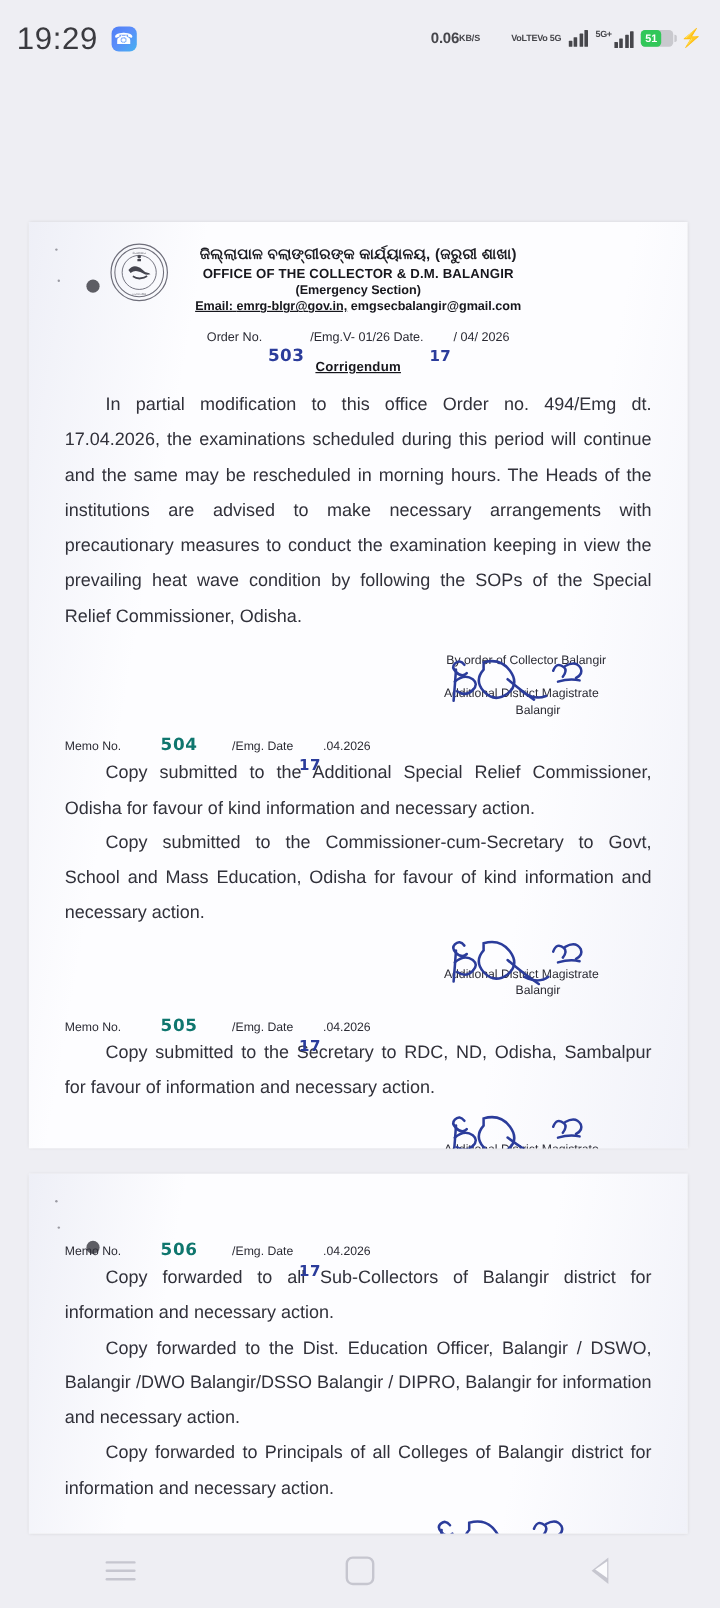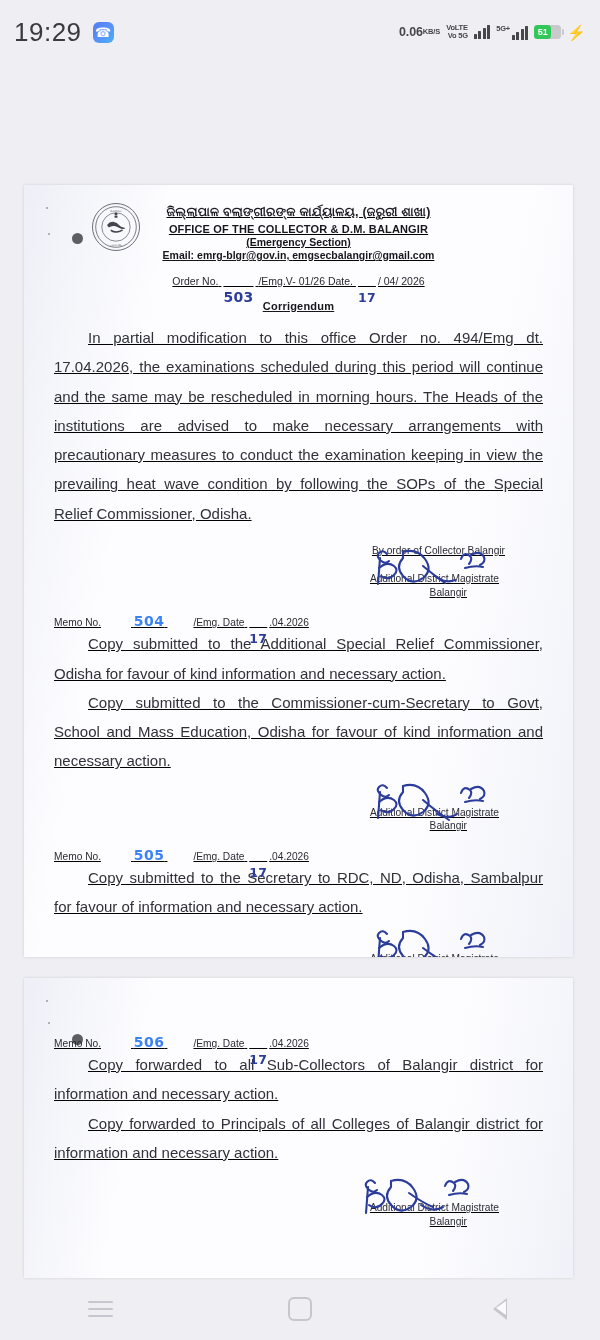--- a/index.html
+++ b/index.html
@@ -27,21 +27,21 @@
   .sb-appicon::after{
     content:"\260E"; position:absolute; inset:0;
     color:#fff; font-size:13px; line-height:21px; text-align:center;
   }
   .sb-right{ display:flex; align-items:center; gap:6px; }
 
   .sb-net{ display:flex; flex-direction:row; align-items:center; line-height:1; }
   .sb-net-top{ font-size:12.5px; color:#46464b; font-weight:600; letter-spacing:-.2px; }
   .sb-net-bot{ font-size:7.5px; color:#46464b; font-weight:600; letter-spacing:-.1px; }
 
-  .sb-volte{ display:flex; flex-direction:column; align-items:flex-end; line-height:1.08; }
+  .sb-volte{ display:flex; flex-direction:row; align-items:flex-end; line-height:1.08;margin-left:20px; }
   .sb-volte span{ font-size:7.5px; color:#46464b; font-weight:700; letter-spacing:-.2px; }
 
   .bars{ display:flex; align-items:flex-end; gap:1.5px; height:14px; }
   .bars i{ width:3px; background:#46464b; border-radius:.5px; display:block; }
   .bars i:nth-child(1){ height:5px; }
   .bars i:nth-child(2){ height:8px; }
   .bars i:nth-child(3){ height:11px; }
   .bars i:nth-child(4){ height:14px; }
 
   .sb-5g{ display:flex; align-items:flex-end; gap:2px; }
@@ -76,21 +76,21 @@
   }
   #page1{ top:185px; height:772px; }
   #page2{ top:978px; height:300px; }
 
   .punch{
     position:absolute; width:11px; height:11px; border-radius:50%;
     background:#5d5d64;
   }
   .speck{ position:absolute; width:2px; height:2px; border-radius:50%; background:#9a9aa2; }
 
-  .sheet{ position:relative; padding:0 30px; z-index:2;text-decoration:underline; }
+  .sheet{ position:relative; padding:0 30px; z-index:2; }
 
   
   .letterhead{ position:relative; padding-top:20px; text-align:center; }
   .emblem{
     position:absolute; left:38px; top:18px;
     width:48px; height:48px; border-radius:50%;
     border:1.3px solid #6e6e7a;
     display:flex; align-items:center; justify-content:center;
     overflow:hidden;
   }
@@ -142,21 +142,21 @@
     width:150px; height:52px; pointer-events:none;
   }
   .scrawl svg{ display:block; overflow:visible; }
 
   
   .memo{
     margin-top:14px; font-size:10.2px; color:#2b2b34;
   }
   .memo .lbl{ margin-right:30px; }
   .memo .num{
-    color:#3b82f6; font-weight:700; font-size:14px;
+    color:#0f766e; font-weight:700; font-size:14px;
     font-family:"DejaVu Sans", sans-serif; letter-spacing:.5px;
   }
   .memo .tail{ margin-left:26px; }
 
   
   .navbar{
     position:absolute; left:0; bottom:0; width:600px; height:62px;
     display:flex; align-items:center; justify-content:space-around;
   }
   .navbtn{
@@ -346,20 +346,21 @@
   <div class="speck" style="left:24px;top:44px;"></div>
 
   <div class="sheet" style="padding-top:56px;">
     <div class="memo" style="margin-top:0;">
       <span class="lbl">Memo No.</span>
       <span class="num">506</span>
       <span class="tail">/Emg. Date</span>
       <span class="hand sm">17</span><span>.04.2026</span>
     </div>
     <div class="para sub">Copy forwarded to all Sub-Collectors of Balangir district for information and necessary action.</div>
+    <div class="para sub">Copy forwarded to the Dist. Education Officer, Balangir / DSWO, Balangir /DWO Balangir/DSSO Balangir / DIPRO, Balangir for information and necessary action.</div>
     <div class="para sub">Copy forwarded to Principals of all Colleges of Balangir district for information and necessary action.</div>
 
     <div class="sigblock" style="margin-top:34px;">
       <div class="scrawl" style="right:40px;">
         <svg width="150" height="52" viewBox="0 0 150 52">
           <g fill="none" stroke="#2b3c9b" stroke-width="2.1" stroke-linecap="round">
             <path d="M22 8 q-4 -5 -8 -1 q-3 3 1 7 q5 5 9 1"></path>
             <path d="M15 12 q-1 14 -2 26"></path>
             <path d="M14 22 q8 -7 15 -2 q5 4 0 9 q-6 6 -13 1"></path>
             <path d="M38 6 q14 -4 22 7 q8 11 -2 19 q-11 8 -20 -2 q-8 -9 0 -18 z"></path>

